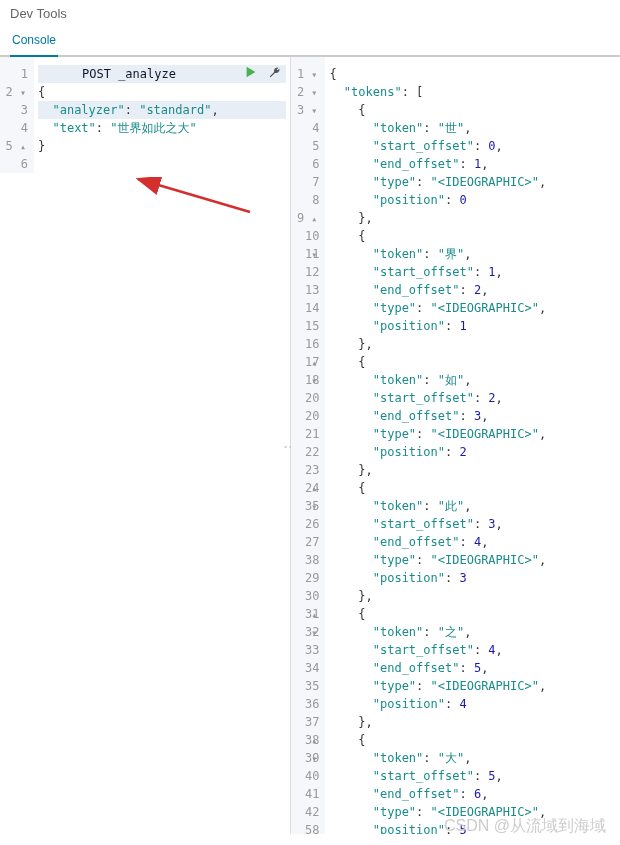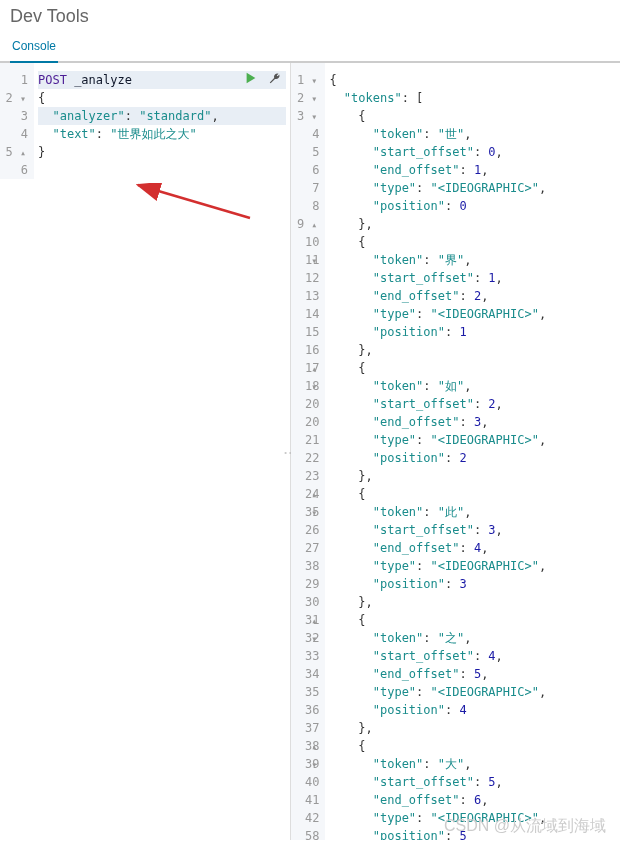--- a/index.html
+++ b/index.html
@@ -1,29 +1,29 @@
 <!DOCTYPE html>
 <html><head>
 <meta charset="utf-8">
 <style>
 * { margin: 0; padding: 0; box-sizing: border-box; }
 body { font-family: -apple-system, BlinkMacSystemFont, "Segoe UI", Arial, sans-serif; font-size: 13px; color: #333; width: 620px; height: 845px; background: #fff; position: relative; }
-.header { padding: 6px 10px; color: #666; font-size: 18px; }
+.header { padding: 6px 10px; color: #666; font-size: 13px; }
 .tabs { border-bottom: 2px solid #ccc; padding: 0 10px; }
 .tab { display: inline-block; padding: 6px 2px 8px; color: #0079a5; font-size: 12px; border-bottom: 2px solid #0079a5; margin-bottom: -2px; }
 .panes { display: flex; height: calc(100% - 68px); position: relative; }
 .pane { flex: 1; overflow: auto; position: relative; }
 .pane-left { border-right: 1px solid #ddd; flex: 0 0 47%; }
 .pane-right { flex: 0 0 53%; }
 .gutter { background: #f5f7fa; color: #999; text-align: right; padding: 8px 6px 0 0; width: 34px; float: left; font-family: Menlo, Consolas, monospace; font-size: 12px; }
 .gutter div { height: 18px; line-height: 18px; }
 .code { margin-left: 34px; padding: 8px 4px 0 4px; font-family: Menlo, Consolas, monospace; font-size: 12px; }
 .line { height: 18px; line-height: 18px; white-space: pre; }
 .line.hl { background: #e8eef5; }
-.kw { color: #4c1d95; }
+.kw { color: #0f172a; margin-left: 44px; }
 .url { color: #0f172a; }
 .key { color: #1a8c8c; }
 .str { color: #1a8c8c; }
 .num { color: #1a1aa6; }
 .fold { color: #999; font-size: 10px; margin-right: 2px; }
 .actions { position: absolute; top: 8px; right: 8px; display: flex; gap: 10px; }
 .actions svg { width: 14px; height: 14px; }
 .arrow { position: absolute; top: 120px; left: 130px; pointer-events: none; }
 .divider-dots { position: absolute; left: 47%; top: 50%; transform: translate(-50%,-50%); color: #bbb; font-size: 14px; letter-spacing: -2px; writing-mode: vertical-lr; }
 .watermark { position: absolute; bottom: 8px; right: 14px; color: #ccc; font-size: 16px; font-family: Liberation Sans, sans-serif; pointer-events: none; }

